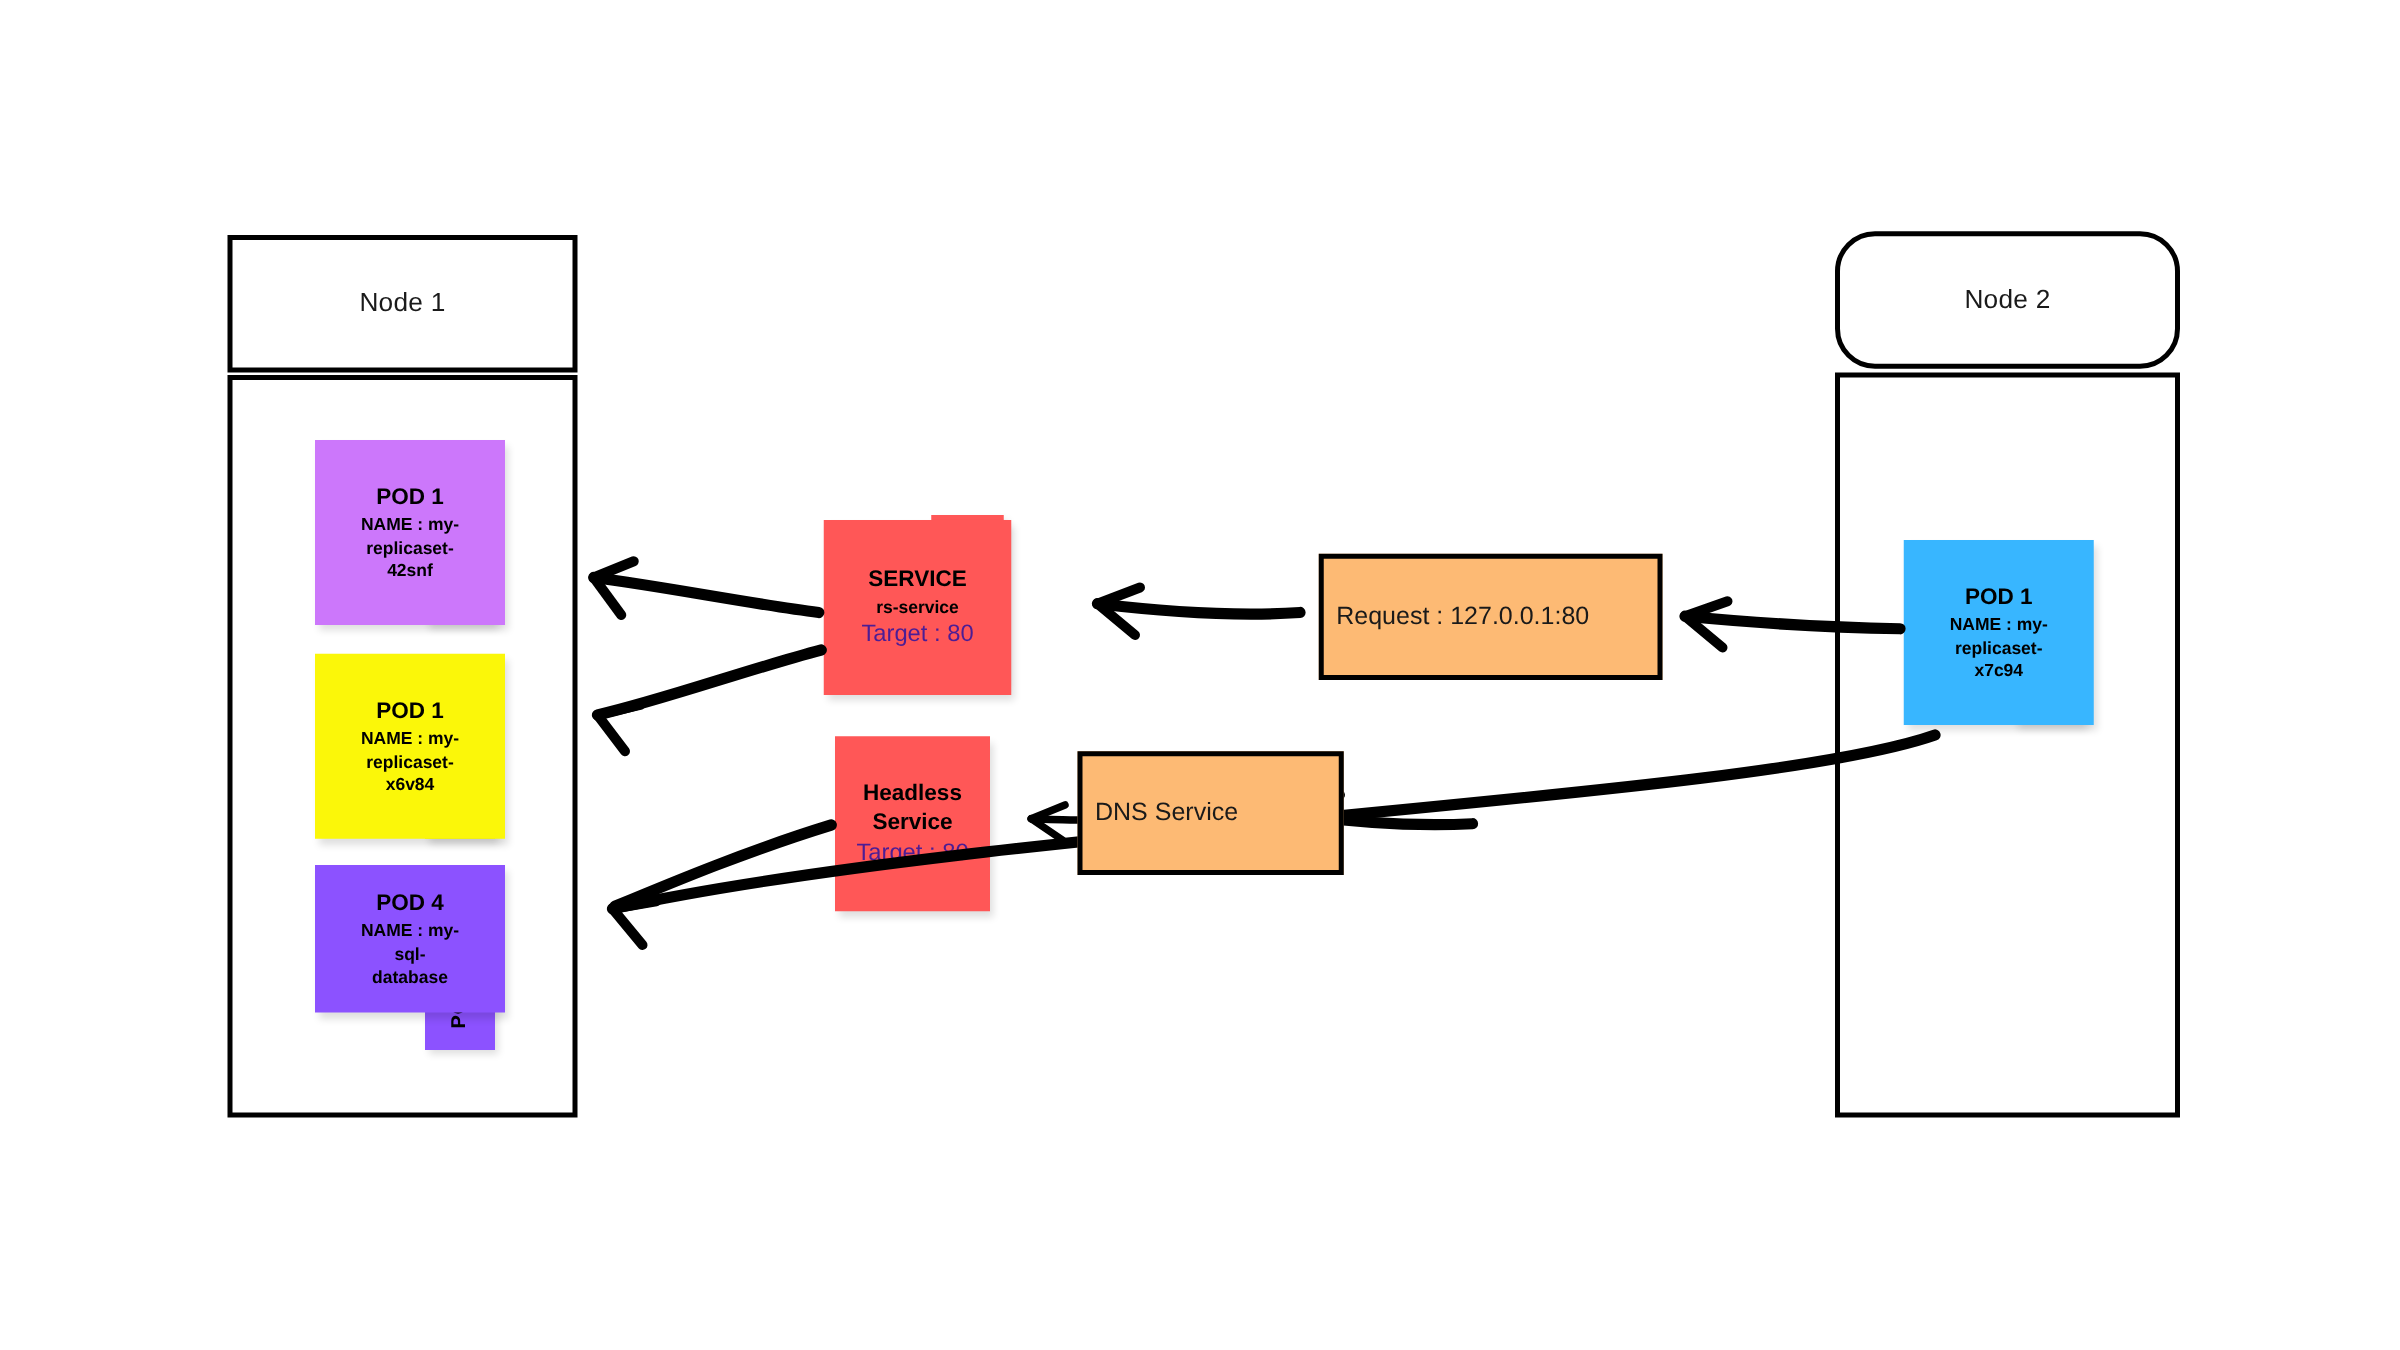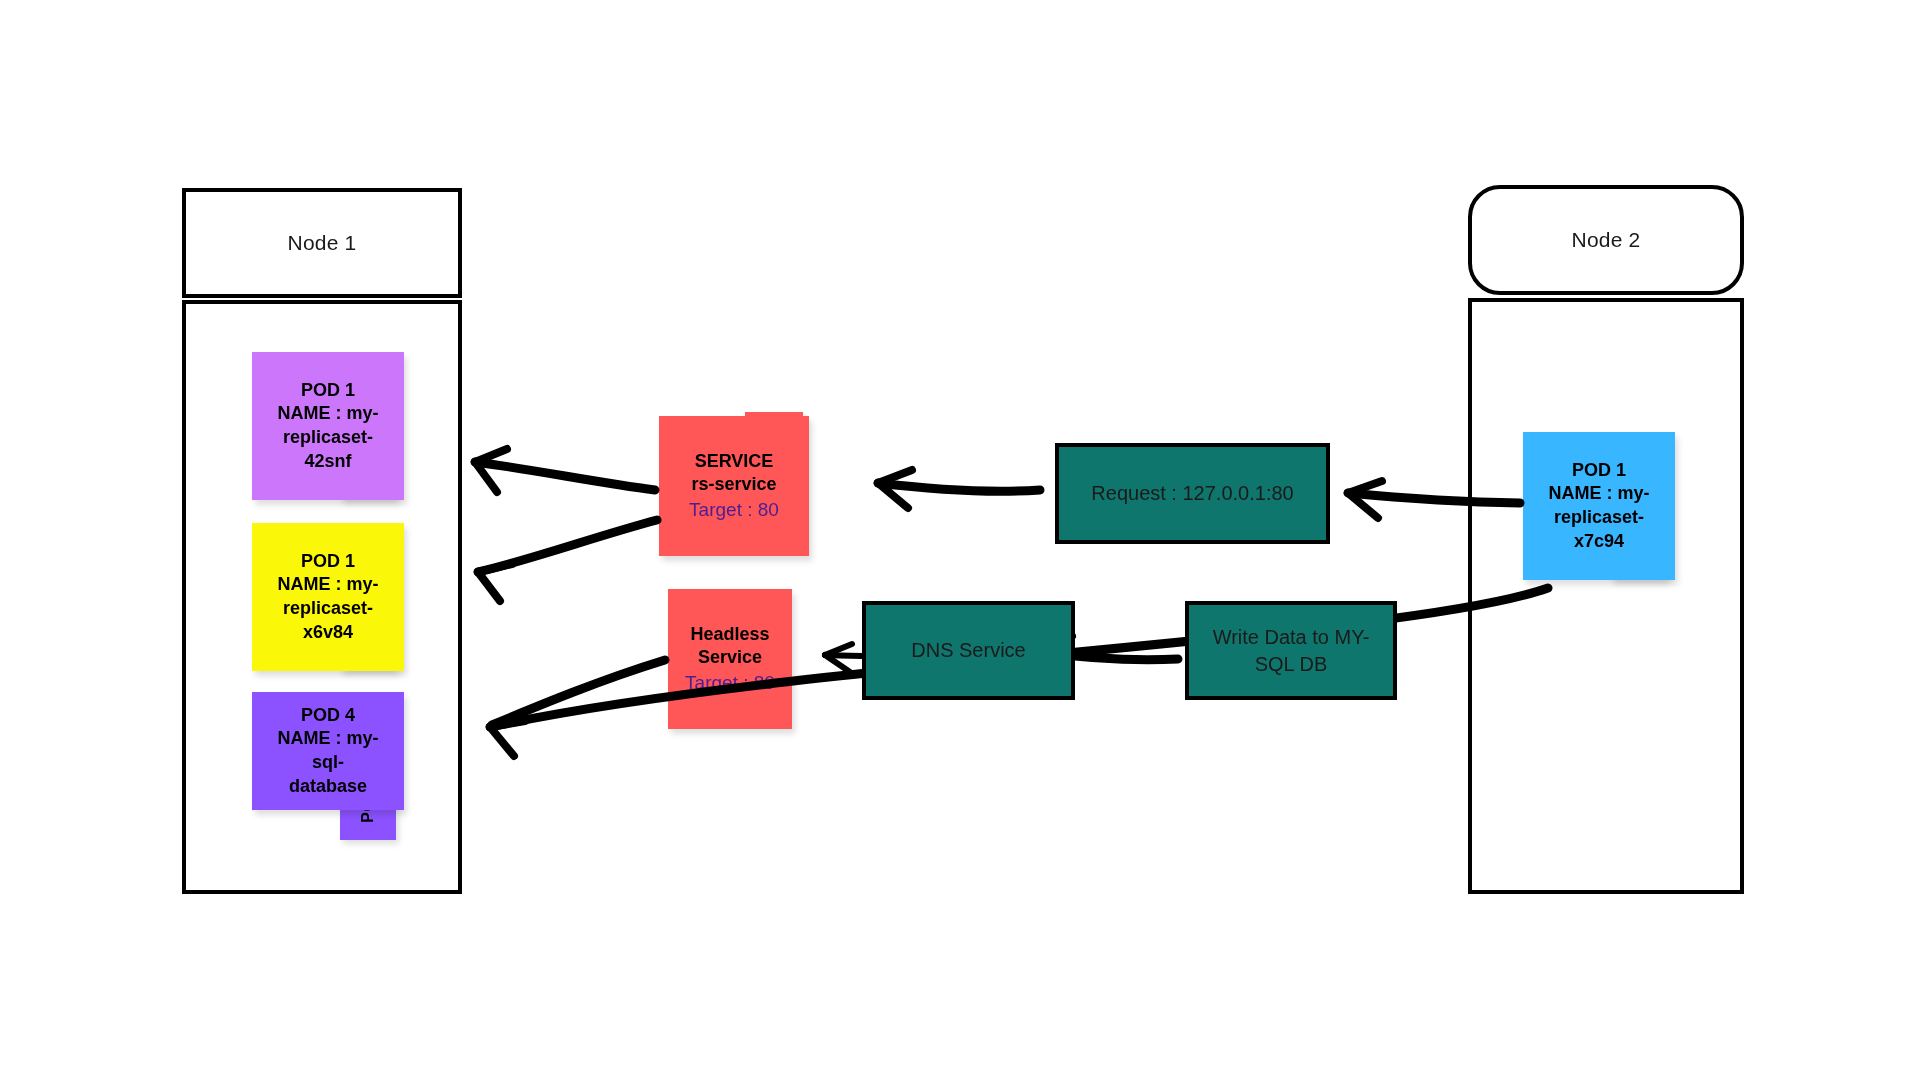--- a/index.html
+++ b/index.html
@@ -82,41 +82,40 @@
     white-space: nowrap;
   }
   .card-title {
     font-weight: bold;
     font-size: 18px;
     line-height: 1.32;
     color: #000000;
   }
   .card-sub {
     font-weight: bold;
-    font-size: 18px;
+    font-size: 14px;
     line-height: 1.32;
     color: #000000;
     word-break: break-word;
   }
   .card-plain {
     font-weight: normal;
     font-size: 19px;
     line-height: 1.32;
     color: #4c1d95;
   }
 
   
   .plain-box {
     position: absolute;
     border: 4px solid #000000;
-    background: #0f766e;
-    box-sizing: border-box;
-    display: flex;
-    align-items: center;
-    justify-content: center;
+    background: #fdba74;
+    box-sizing: border-box;
+    display: flex;
+    align-items: center;
     text-align: center;
     padding: 4px 10px;
     z-index: 4;
   }
   .plain-box span {
     font-size: 20px;
     line-height: 1.35;
     color: #1a1a1a;
     font-family: "Liberation Sans", sans-serif;
   }
@@ -203,23 +202,20 @@
   </div>
 
   <div class="plain-box" style="left:1055px; top:443px; width:275px; height:101px;">
     <span>Request : 127.0.0.1:80</span>
   </div>
 
   <div class="plain-box" style="left:862px; top:601px; width:213px; height:99px;">
     <span>DNS Service</span>
   </div>
 
-  <div class="plain-box" style="left:1185px; top:601px; width:212px; height:99px;">
-    <span>Write Data to MY-SQL DB</span>
-  </div>
 
   <div class="node-header" style="left:1468px; top:185px; width:276px; height:110px;border-radius:32px;">
     <span class="node-header-label">Node 2</span>
   </div>
   <div class="node-body" style="left:1468px; top:298px; width:276px; height:596px;"></div>
 
   <div class="card" style="left:1523px; top:432px; width:192px; height:148px;">
     <div class="card-port" style="left:88px; top:14px; width:56px; height:134px; background:#38b6ff;">
       <span>PORT : 80</span>
     </div>

